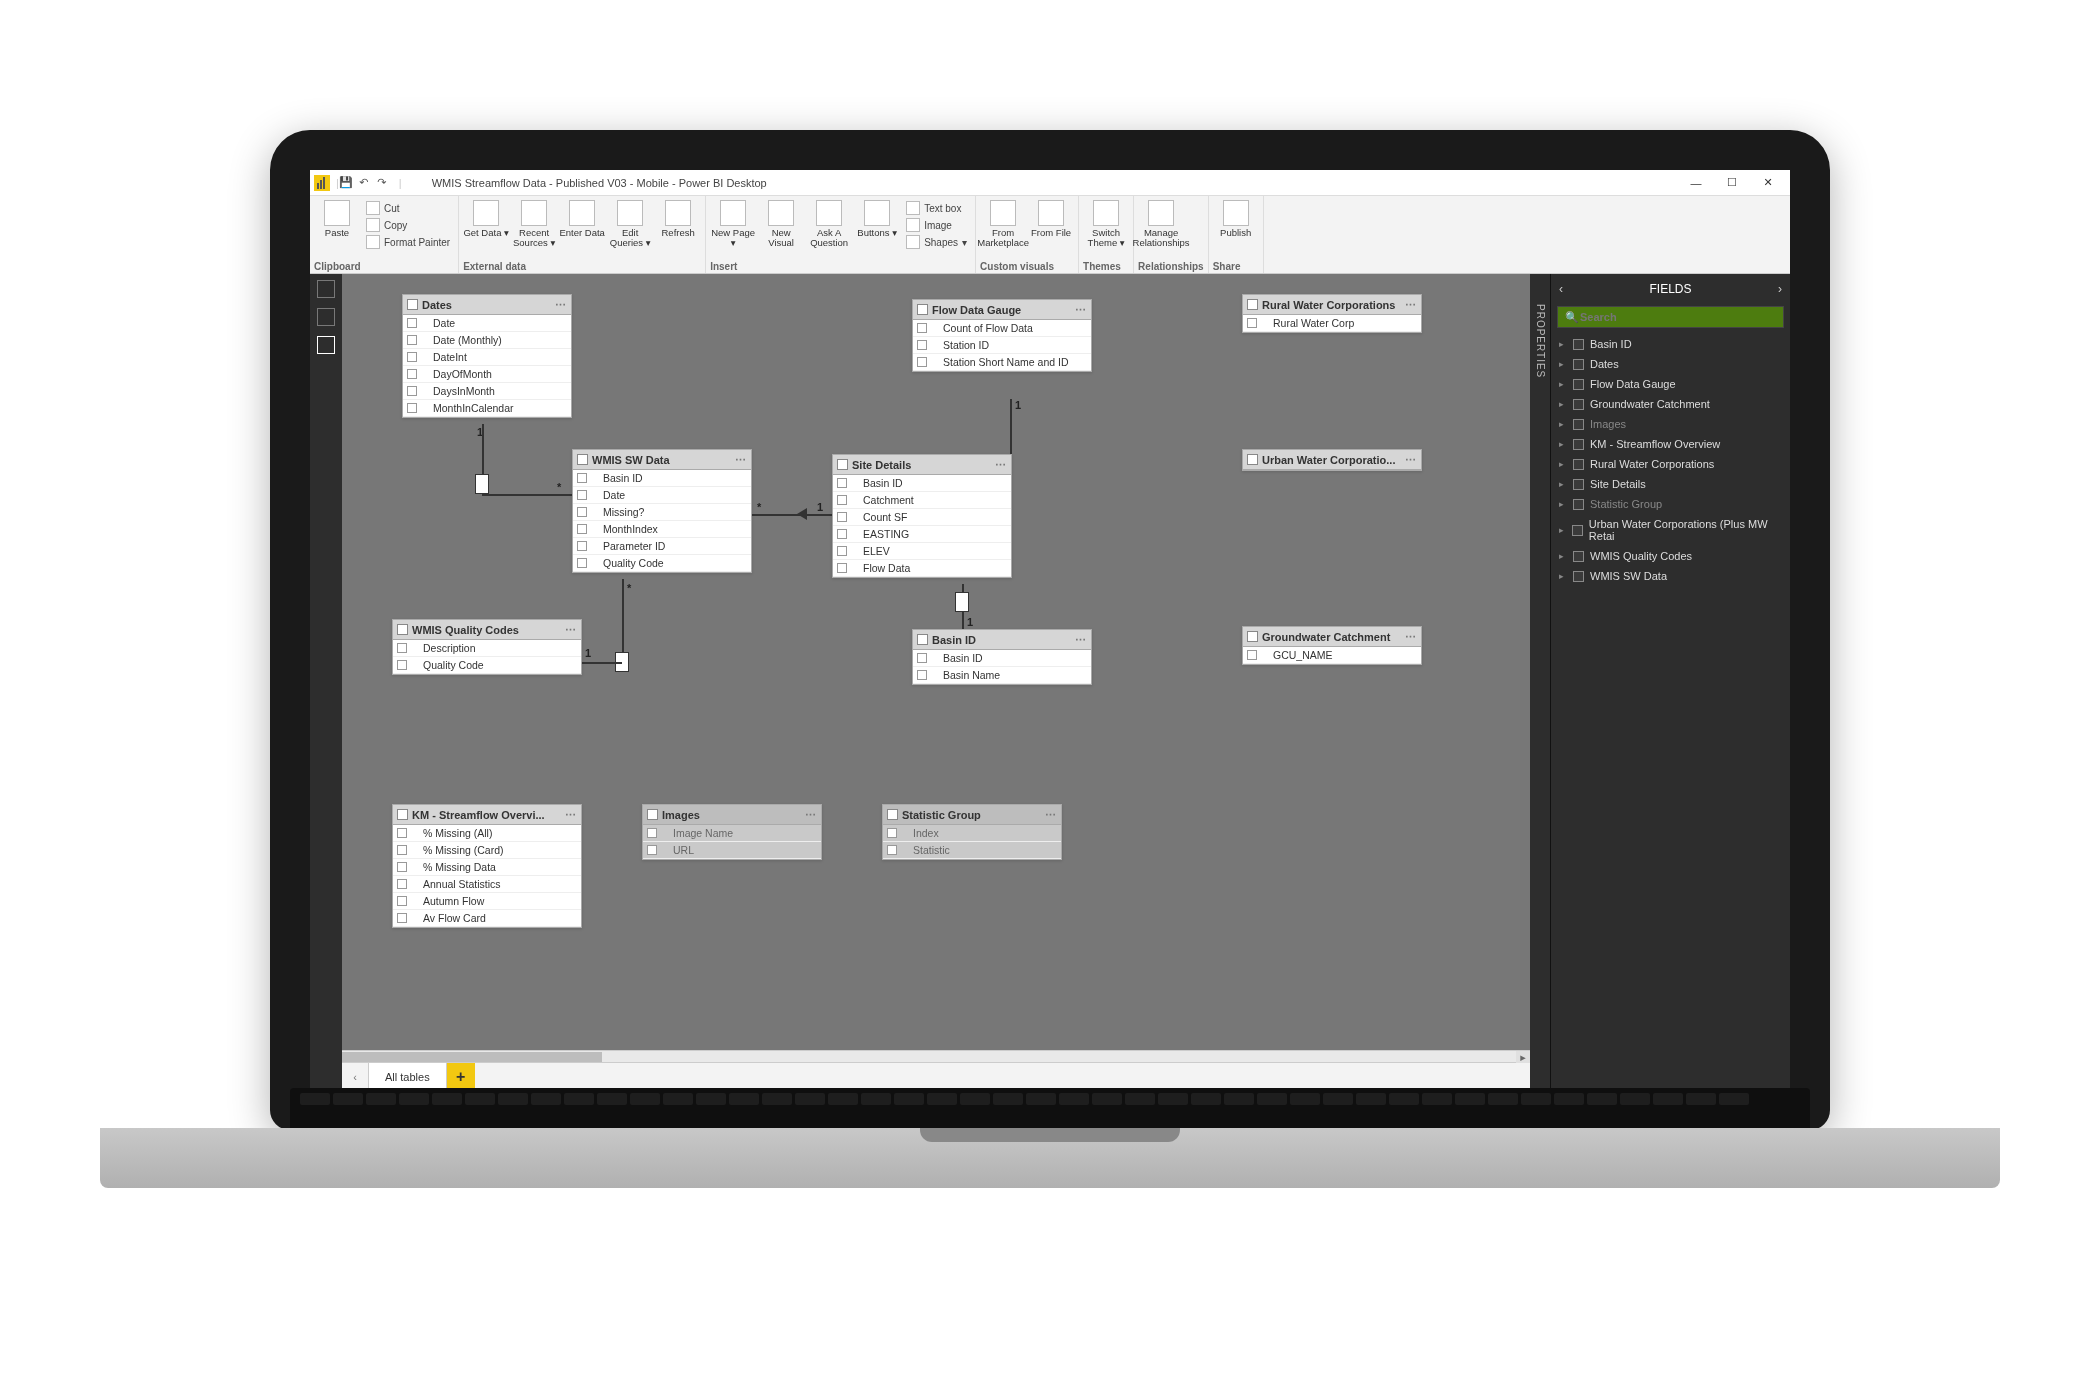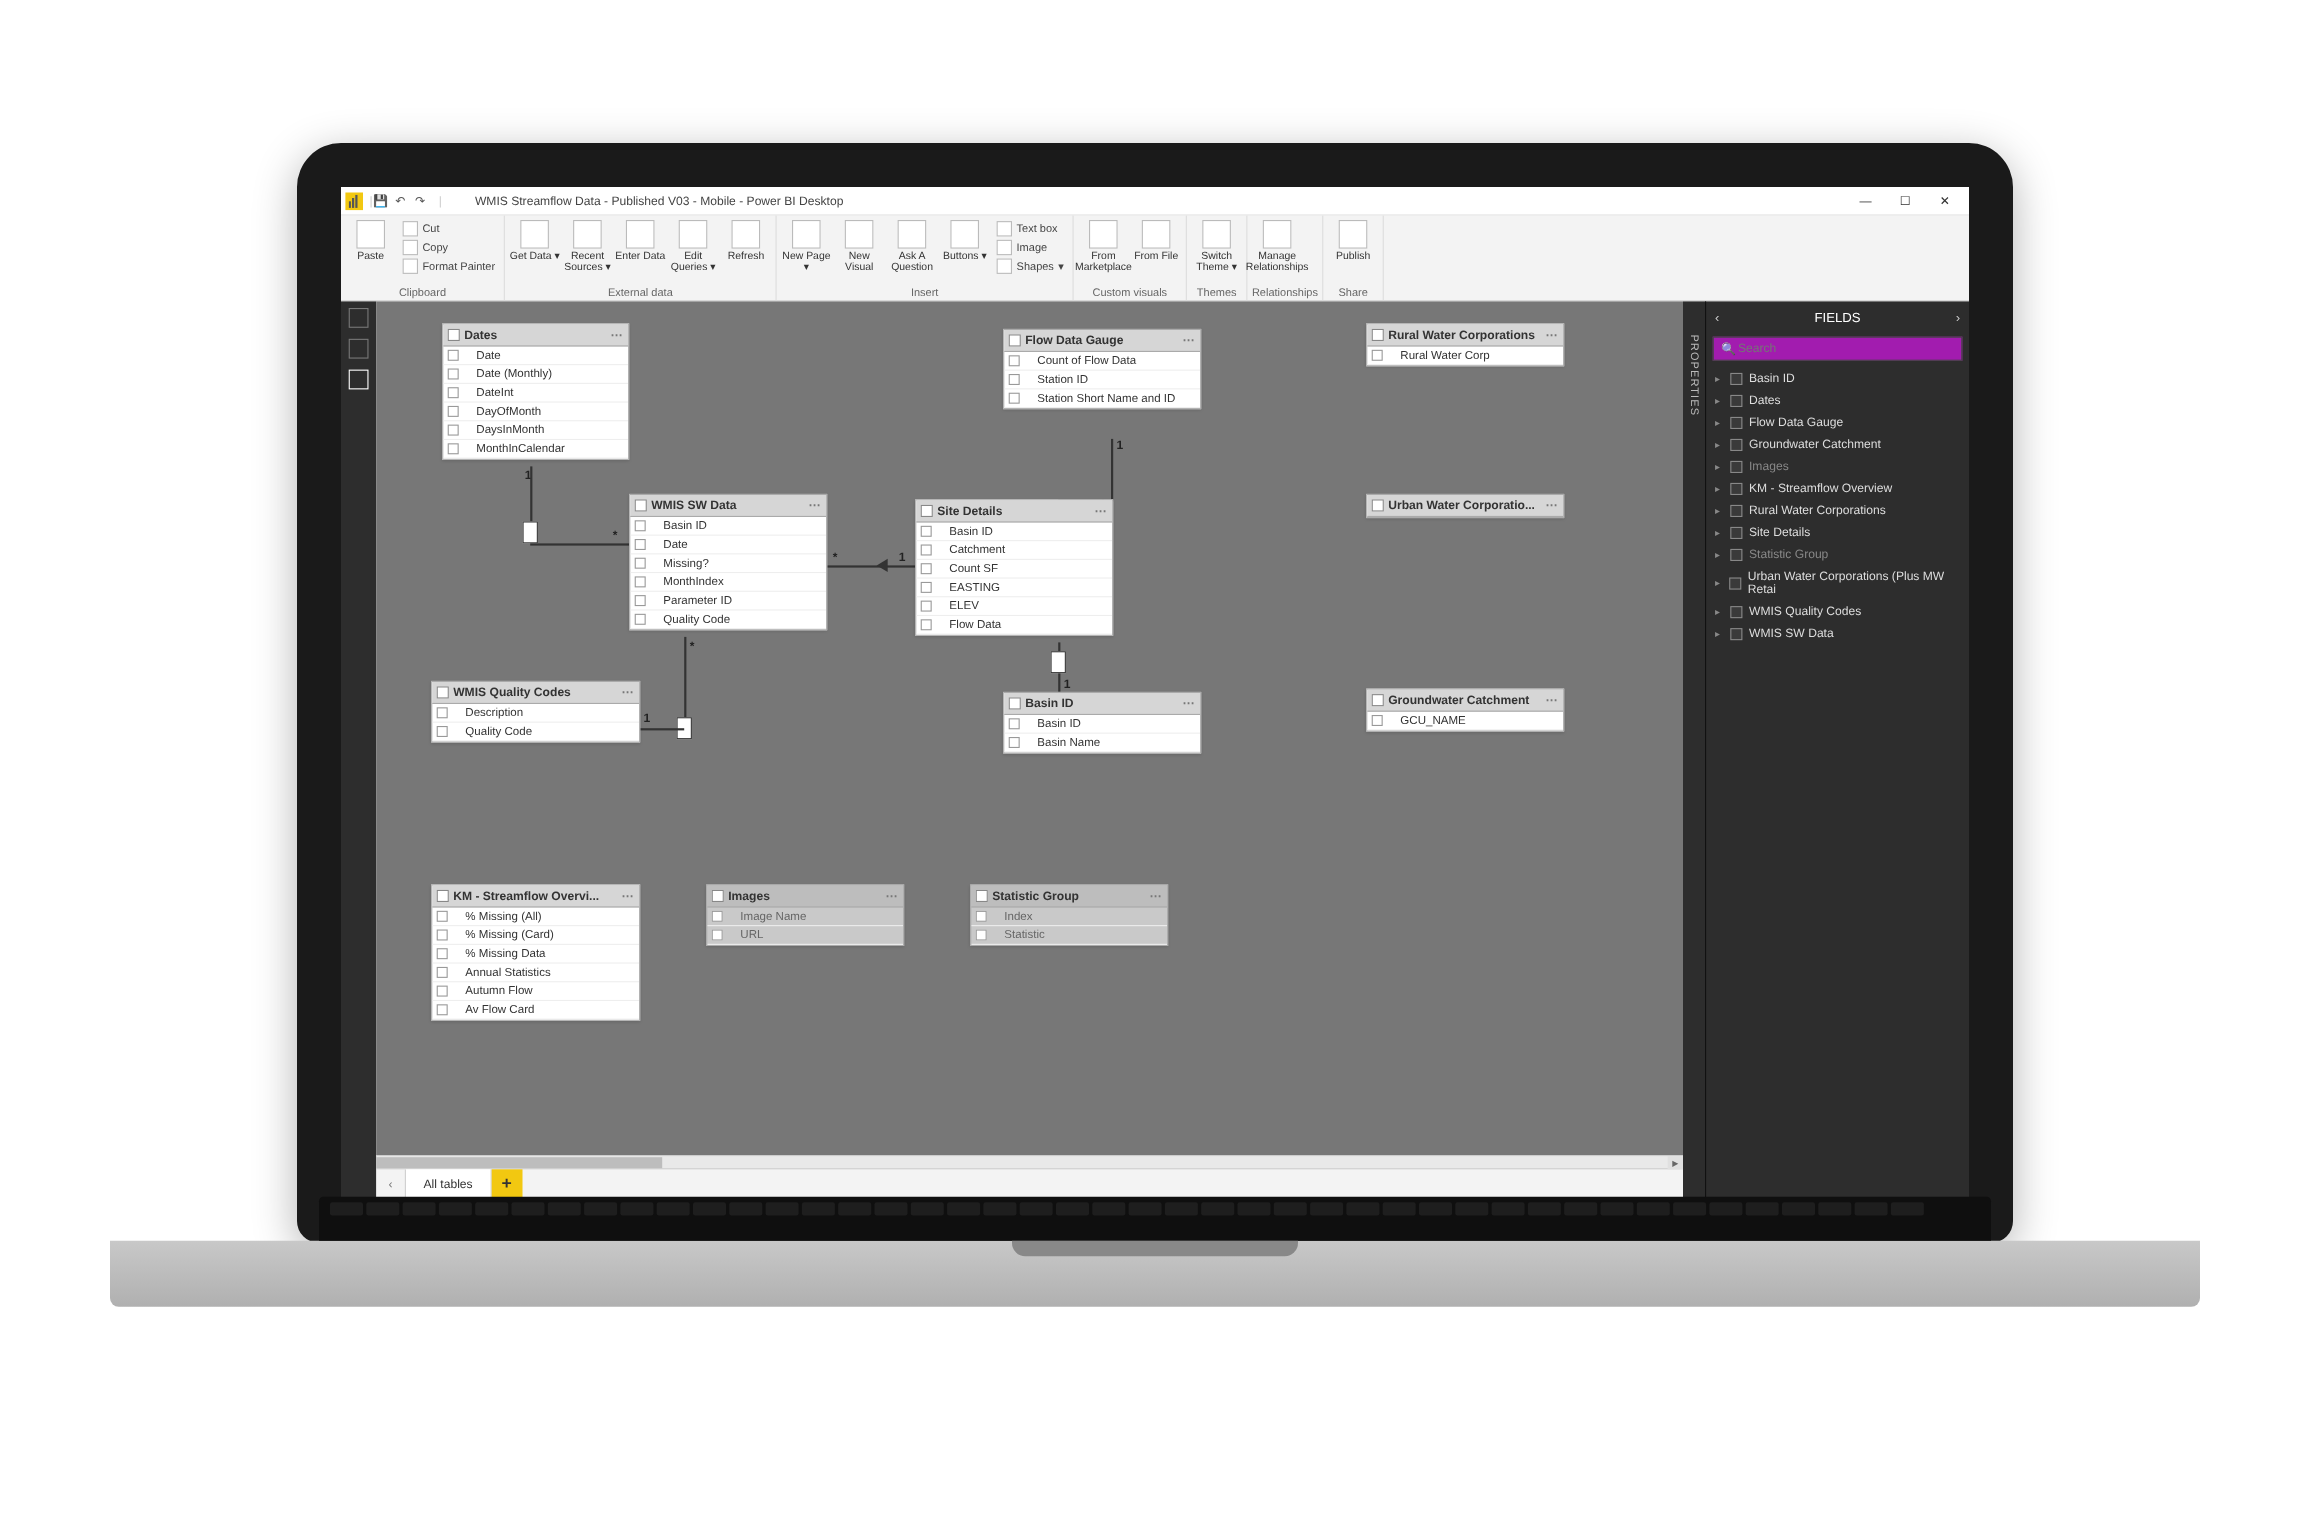--- a/index.html
+++ b/index.html
@@ -52,21 +52,21 @@
 
   .menubar { height:24px; display:flex; align-items:stretch; border-bottom:1px solid #ccc; background:#fff; }
   .menubar .file-tab { background:#0f6ebe; color:#fff; padding:0 14px; display:flex; align-items:center; font-size:11px; }
   .menubar .tab { padding:0 12px; display:flex; align-items:center; font-size:11px; color:#333; }
   .menubar .tab.active { border-bottom:2px solid #0f6ebe; }
   .menubar .user { margin-left:auto; padding:0 10px; display:flex; align-items:center; gap:4px; font-size:11px; }
 
   .ribbon { height:78px; background:#f3f3f3; border-bottom:1px solid #ccc; display:flex; }
   .rgroup { border-right:1px solid #ddd; display:flex; flex-direction:column; padding:2px 4px 0 4px; }
   .rgroup .items { flex:1; display:flex; align-items:flex-start; gap:2px; }
-  .rgroup .glabel { text-align:center; font-size:10px; color:#666; padding:1px 0; }
+  .rgroup .glabel { font-size:10px; color:#666; padding:1px 0;font-weight:bold; }
   .rbtn-large { width:46px; display:flex; flex-direction:column; align-items:center; justify-content:flex-start; padding:2px 0; gap:2px; }
   .rbtn-large .ricon { width:26px; height:26px; border:1px solid #bbb; background:#fff; }
   .rbtn-large .rlabel { font-size:9.5px; text-align:center; line-height:1.1; color:#333; }
   .rbtn-small { display:flex; align-items:center; gap:4px; padding:1px 4px; font-size:10px; color:#444; }
   .rbtn-small .ricon-sm { width:14px; height:14px; border:1px solid #bbb; background:#fff; }
   .clip-col { display:flex; flex-direction:column; gap:1px; padding-top:2px; }
 
   .workarea { flex:1; display:flex; min-height:0; }
   .view-rail { width:32px; background:#2d2d2d; display:flex; flex-direction:column; align-items:center; padding-top:6px; gap:10px; }
   .view-rail .vicon { width:18px; height:18px; border:1px solid #999; opacity:.7; }
@@ -107,21 +107,21 @@
   .tabstrip .addbtn { width:28px; height:28px; display:flex; align-items:center; justify-content:center; background:#f2c811; color:#333; font-size:16px; font-weight:bold; }
 
   .props-rail { width:20px; background:#2d2d2d; color:#bbb; display:flex; align-items:flex-start; justify-content:center; padding-top:30px; }
   .props-rail .vtext { writing-mode:vertical-rl; font-size:10px; letter-spacing:1px; }
 
   .fields-panel { width:240px; background:#2d2d2d; color:#ccc; display:flex; flex-direction:column; border-left:1px solid #111; }
   .fields-head { height:30px; display:flex; align-items:center; justify-content:space-between; padding:0 8px; font-size:12px; color:#fff; }
   .fields-head .chev { color:#ccc; }
   .fields-search { margin:2px 6px 6px 6px; }
   .fields-search input {
-    width:100%; background:#a21caf; border:1px solid #444; color:#ccc; padding:4px 6px 4px 22px; font-size:11px;
+    width:100%; background:#4d7c0f; border:1px solid #444; color:#ccc; padding:4px 6px 4px 22px; font-size:11px;font-weight:bold;
   }
   .fields-search { position:relative; }
   .fields-search .sicon { position:absolute; left:8px; top:5px; color:#888; font-size:11px; }
   .fields-list { flex:1; overflow:auto; }
   .field-item { display:flex; align-items:center; gap:6px; padding:4px 8px; font-size:11px; color:#ddd; }
   .field-item .caret { width:8px; color:#888; font-size:9px; }
   .field-item .tblicon { width:11px; height:11px; border:1px solid #888; background:#3a3a3a; }
   .field-item.muted { color:#888; }
 </style>
 </head>

